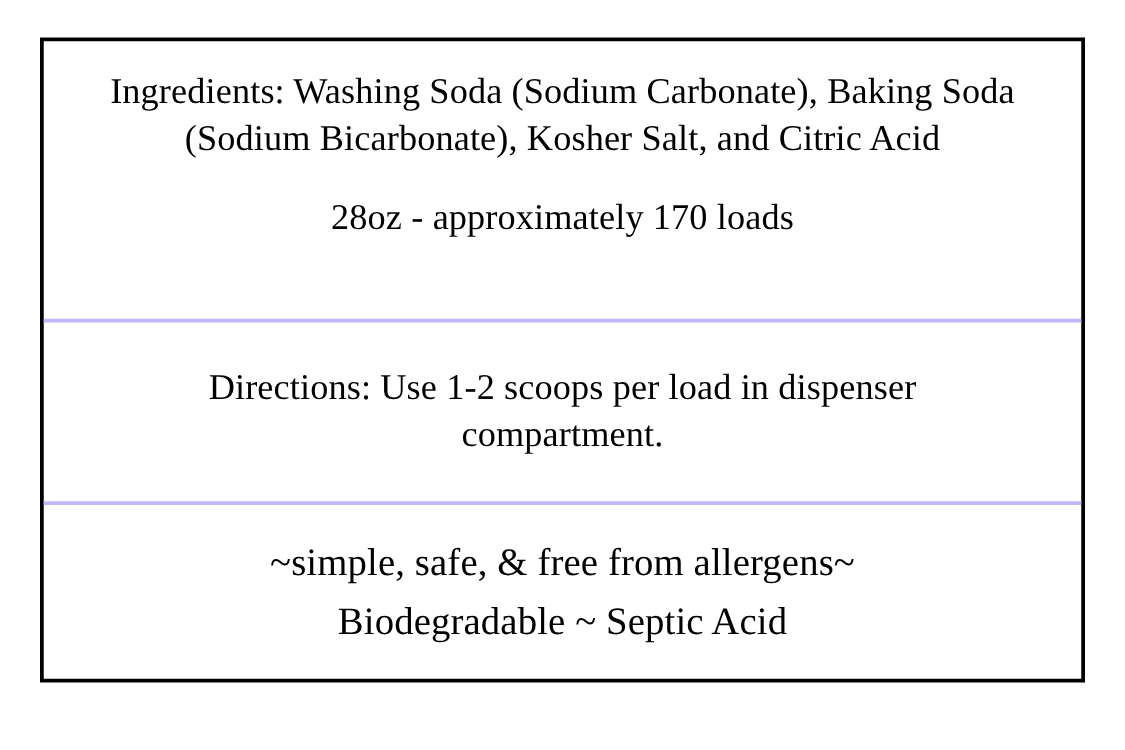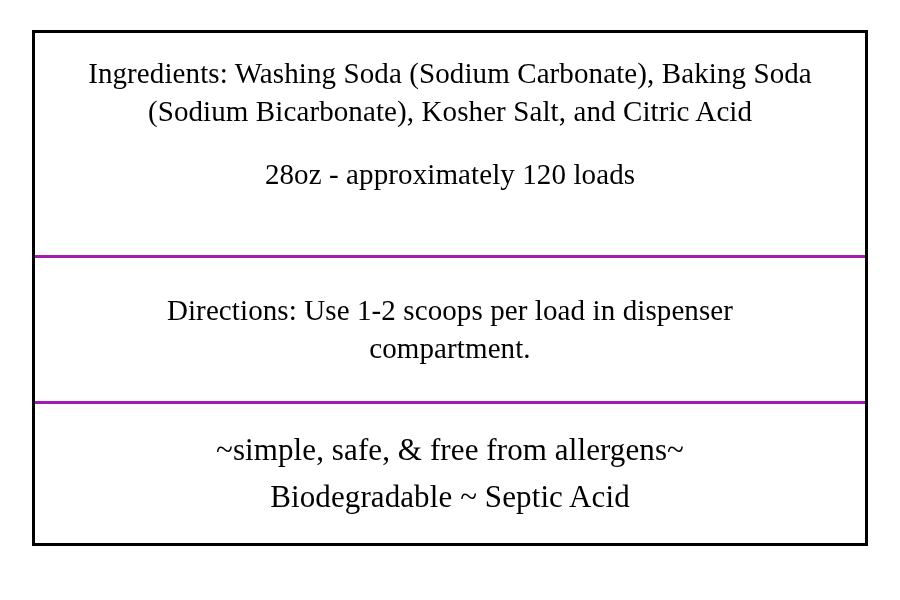--- a/index.html
+++ b/index.html
@@ -34,21 +34,21 @@
   .section {
     box-sizing: border-box;
     display: flex;
     flex-direction: column;
     align-items: center;
     justify-content: center;
     text-align: center;
     padding: 6px 18px;
   }
   .section + .section {
-    border-top: 3px solid #a21caf;
+    border-top: 3px solid #c4b5fd;
   }
   .sec-ingredients {
     flex: 0 0 222px;
     justify-content: flex-start;
     padding-top: 22px;
   }
   .sec-directions {
     flex: 0 0 146px;
   }
   .sec-claims {
@@ -79,21 +79,21 @@
   }
 </style>
 </head>
 <body>
 
 <div class="page">
   <div class="label-box">
 
     <div class="section sec-ingredients">
       <div class="para ingredients-text">Ingredients:  Washing Soda (Sodium Carbonate), Baking Soda (Sodium Bicarbonate), Kosher Salt, and Citric Acid</div>
-      <div class="para size-text">28oz - approximately 120 loads</div>
+      <div class="para size-text">28oz - approximately 170 loads</div>
     </div>
 
     <div class="section sec-directions">
       <div class="para directions-text">Directions:  Use 1-2 scoops per load in dispenser compartment.</div>
     </div>
 
     <div class="section sec-claims">
       <div class="para claims-line1">~simple, safe, &amp; free from allergens~</div>
       <div class="para claims-line2">Biodegradable ~ Septic Acid</div>
     </div>

